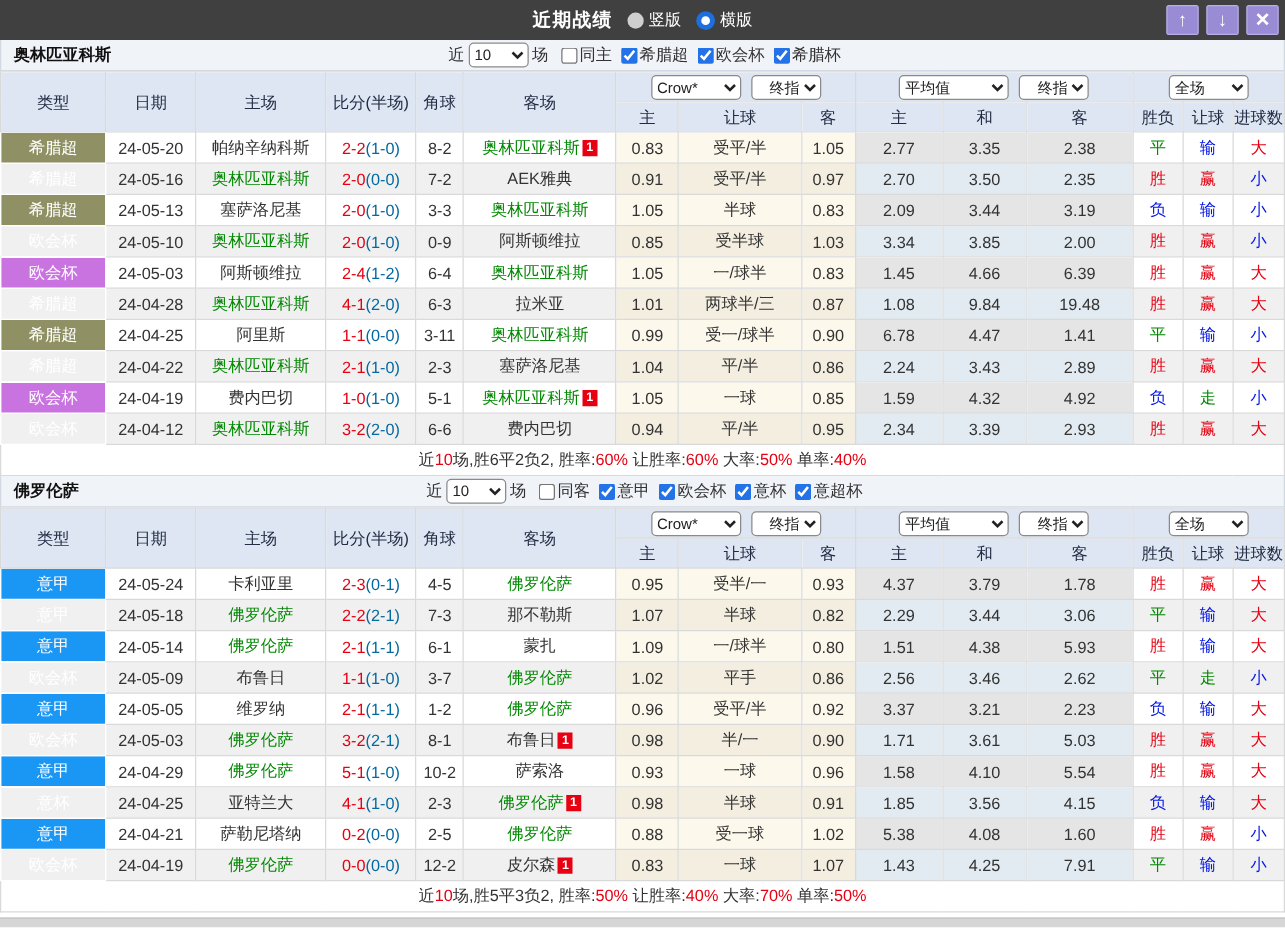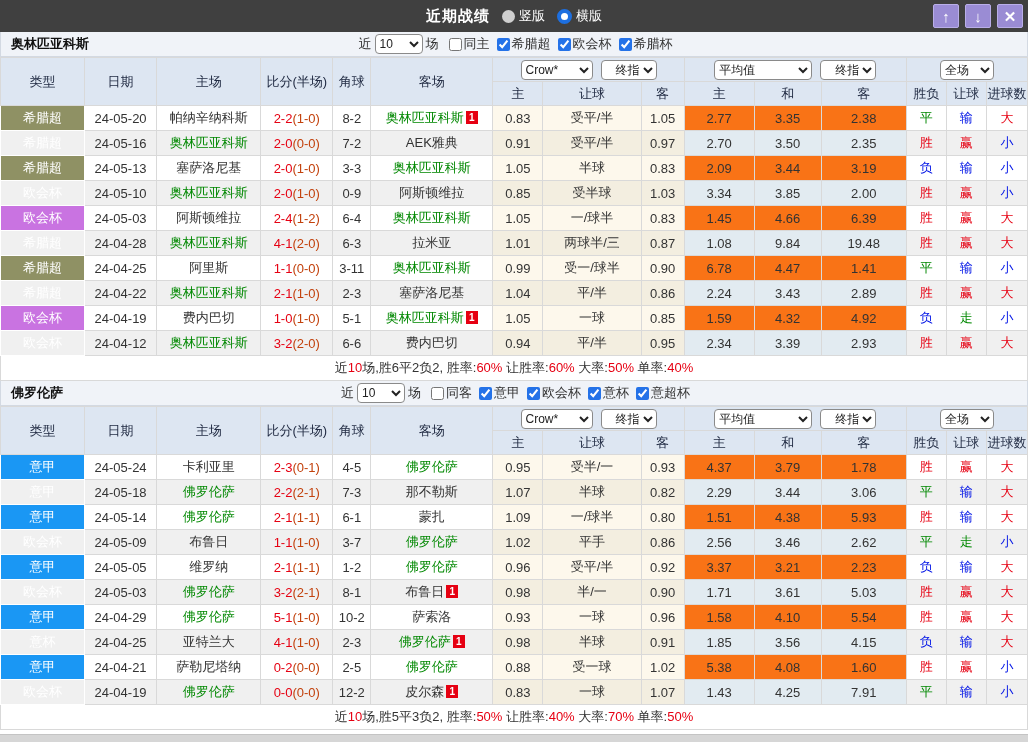--- a/index.html
+++ b/index.html
@@ -28,36 +28,36 @@
   .sel-count { width:48px; }
   input[type=checkbox] { width:13px; height:13px; accent-color:#2472e8; margin:0 2px 0 7px; vertical-align:-2px; }
   label.chk { display:flex; align-items:center; cursor:pointer; }
 
   
   table { border-collapse:collapse; table-layout:fixed; width:100%; }
   th,td { border:1px solid #d9d9d9; text-align:center; overflow:hidden; white-space:nowrap; padding:0; }
   thead th { background:#dde6f2; color:#222c44; font-weight:normal; font-size:13px; height:23px; }
   thead th.group { background:#dde6f2; }
   .group-controls { display:flex; align-items:center; justify-content:center; gap:8px; }
-  .sel-bk { width:72px; } .sel-fin { width:56px;text-align:right; } .sel-avg { width:98px; } .sel-full { width:54px; }
+  .sel-bk { width:72px; } .sel-fin { width:56px;text-align:right; } .sel-avg { width:88px; } .sel-full { width:64px; }
   tbody td { height:24px; font-size:13px; color:#333; background:#fff; }
   tbody tr:nth-child(even) td { background:#f0f0f0; }
   td.cream { background:#fdf8ec;margin-top:24px; }
   tbody tr:nth-child(even) td.cream { background:#f3eee0; }
-  td.euro { background:#f97316; }
+  td.euro { background:#e5e5e5; }
   tbody tr:nth-child(even) td.euro { background:#e2ebf1; }
   td.type-cell { border:1px solid #fff; color:#fff; font-size:13px; }
   .badge-olive  { background:#8f9164; }
   .badge-violet { background:#c973e1; }
   .badge-blue   { background:#1a97f4; }
   .badge-indigo { background:#4649cf; }
   .c-red   { color:#e60012; }
   .c-green { color:#008800; }
   .c-blue  { color:#0014e6; }
-  .score-half { color:#c2410c; }
+  .score-half { color:#0369a1; }
   .card { display:inline-block; background:#e60012; color:#fff; font-size:10px; font-weight:bold;
           line-height:13px; min-width:8px; padding:0 2px; height:13px; vertical-align:1px; margin-left:2px; }
   tfoot td { height:24px; font-size:13px; background:#fff; border:1px solid #d9d9d9; }
   .footer-strip { height:7px; background:#d6d6d6; border-top:1px solid #c4c4c4; margin-top:4px; }
 </style>
 </head>
 <body>
 
 <div class="app">
 

